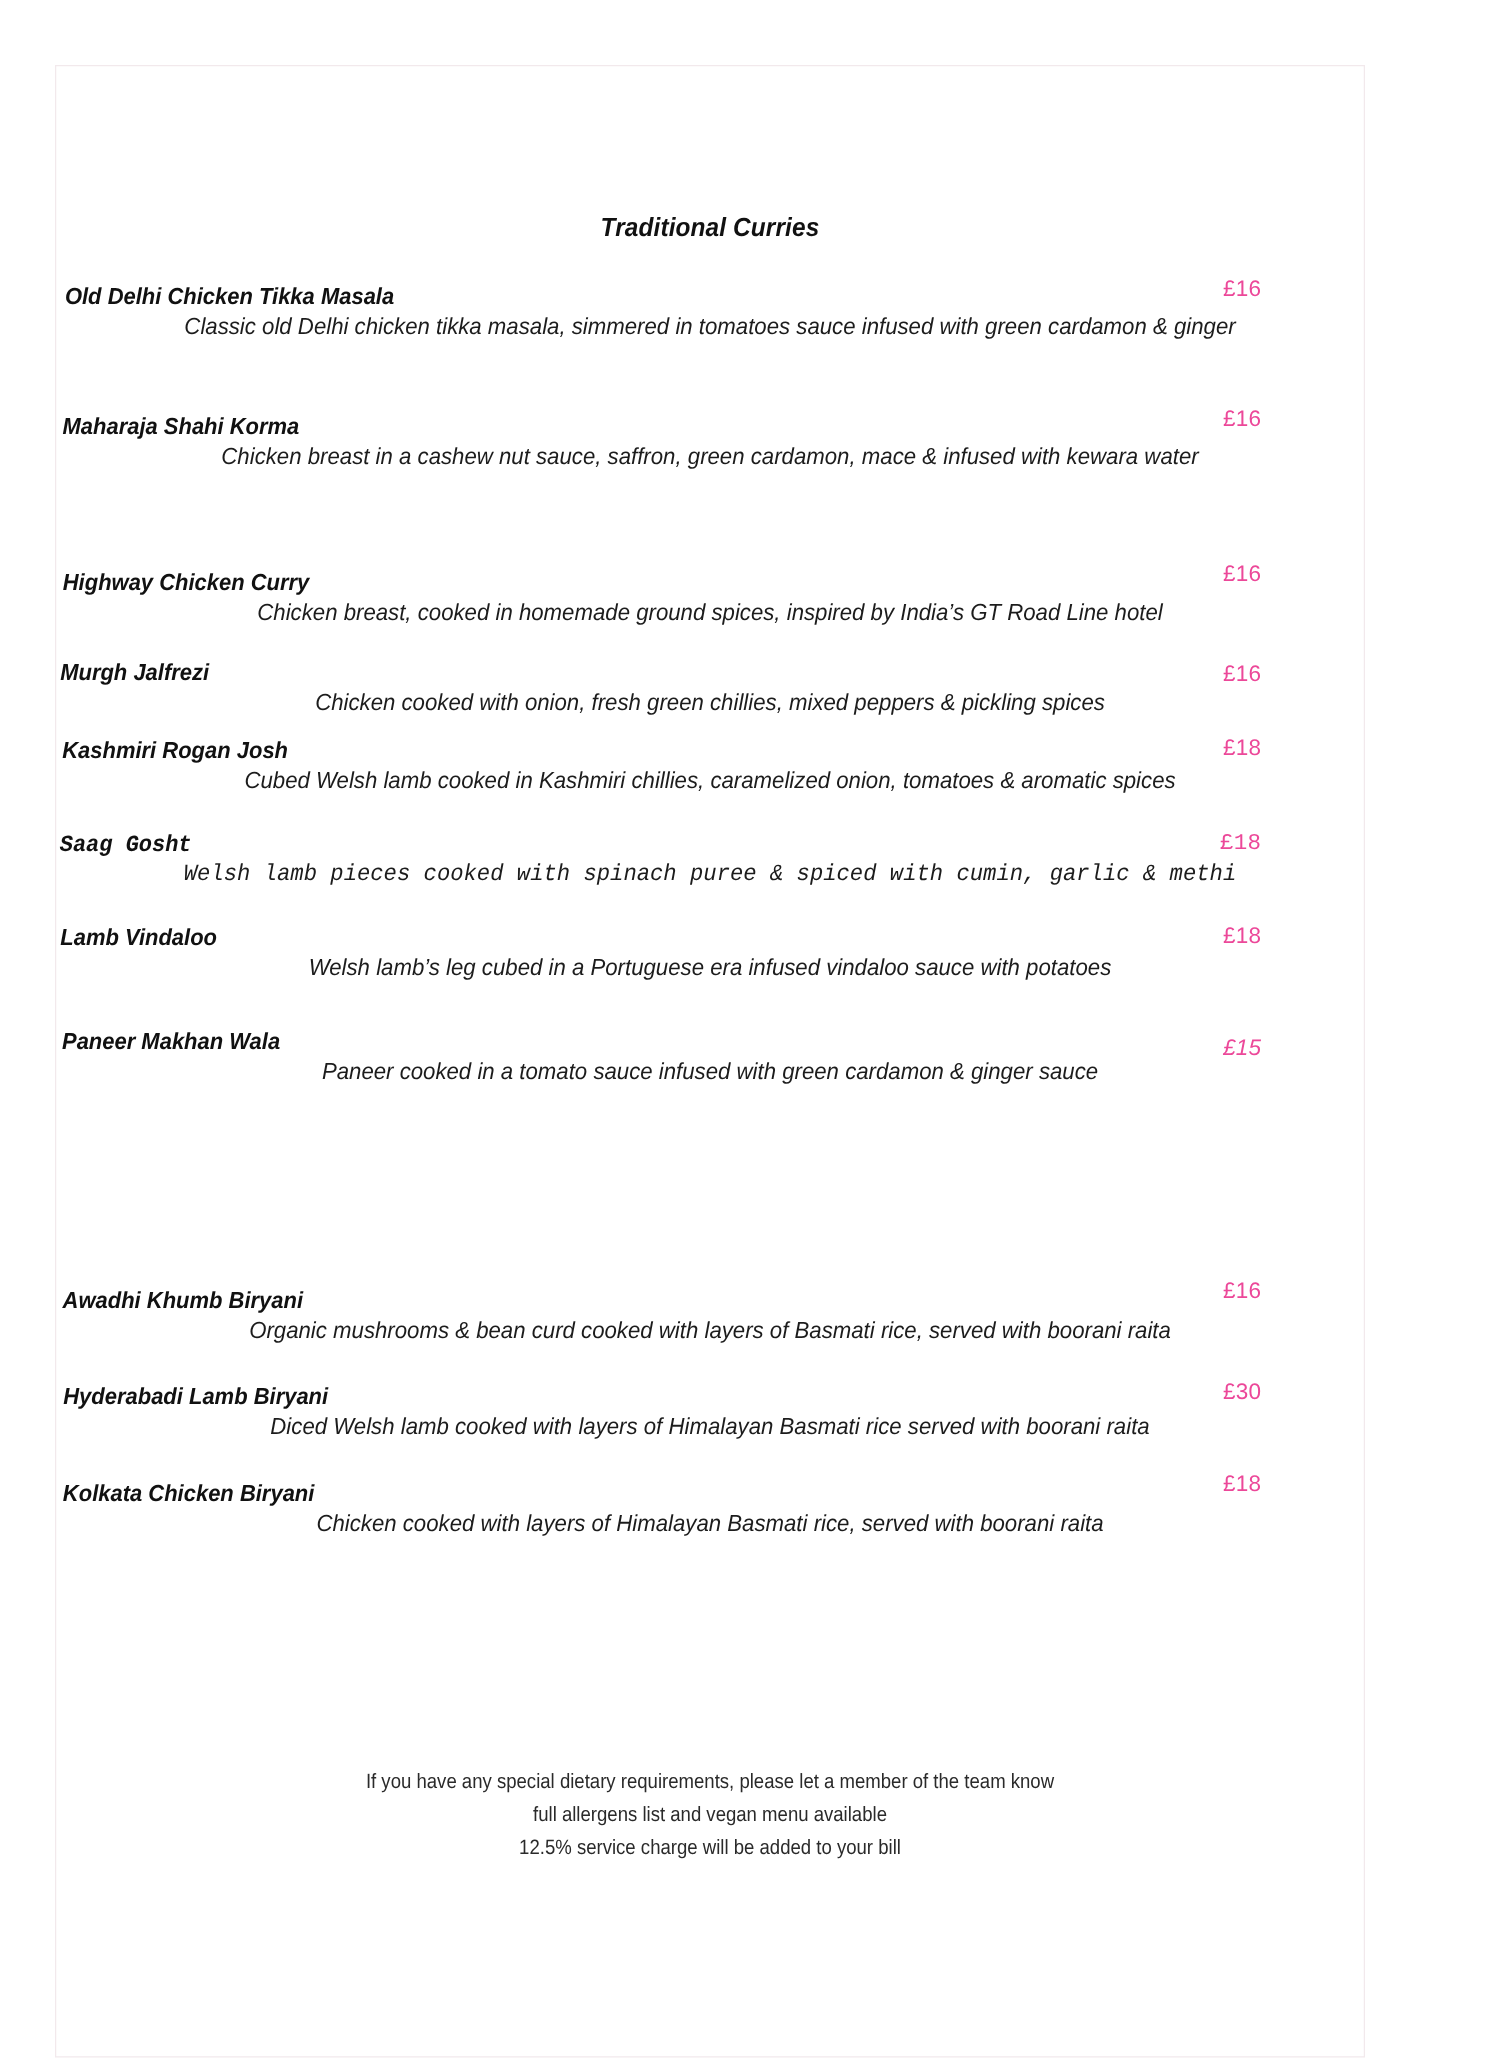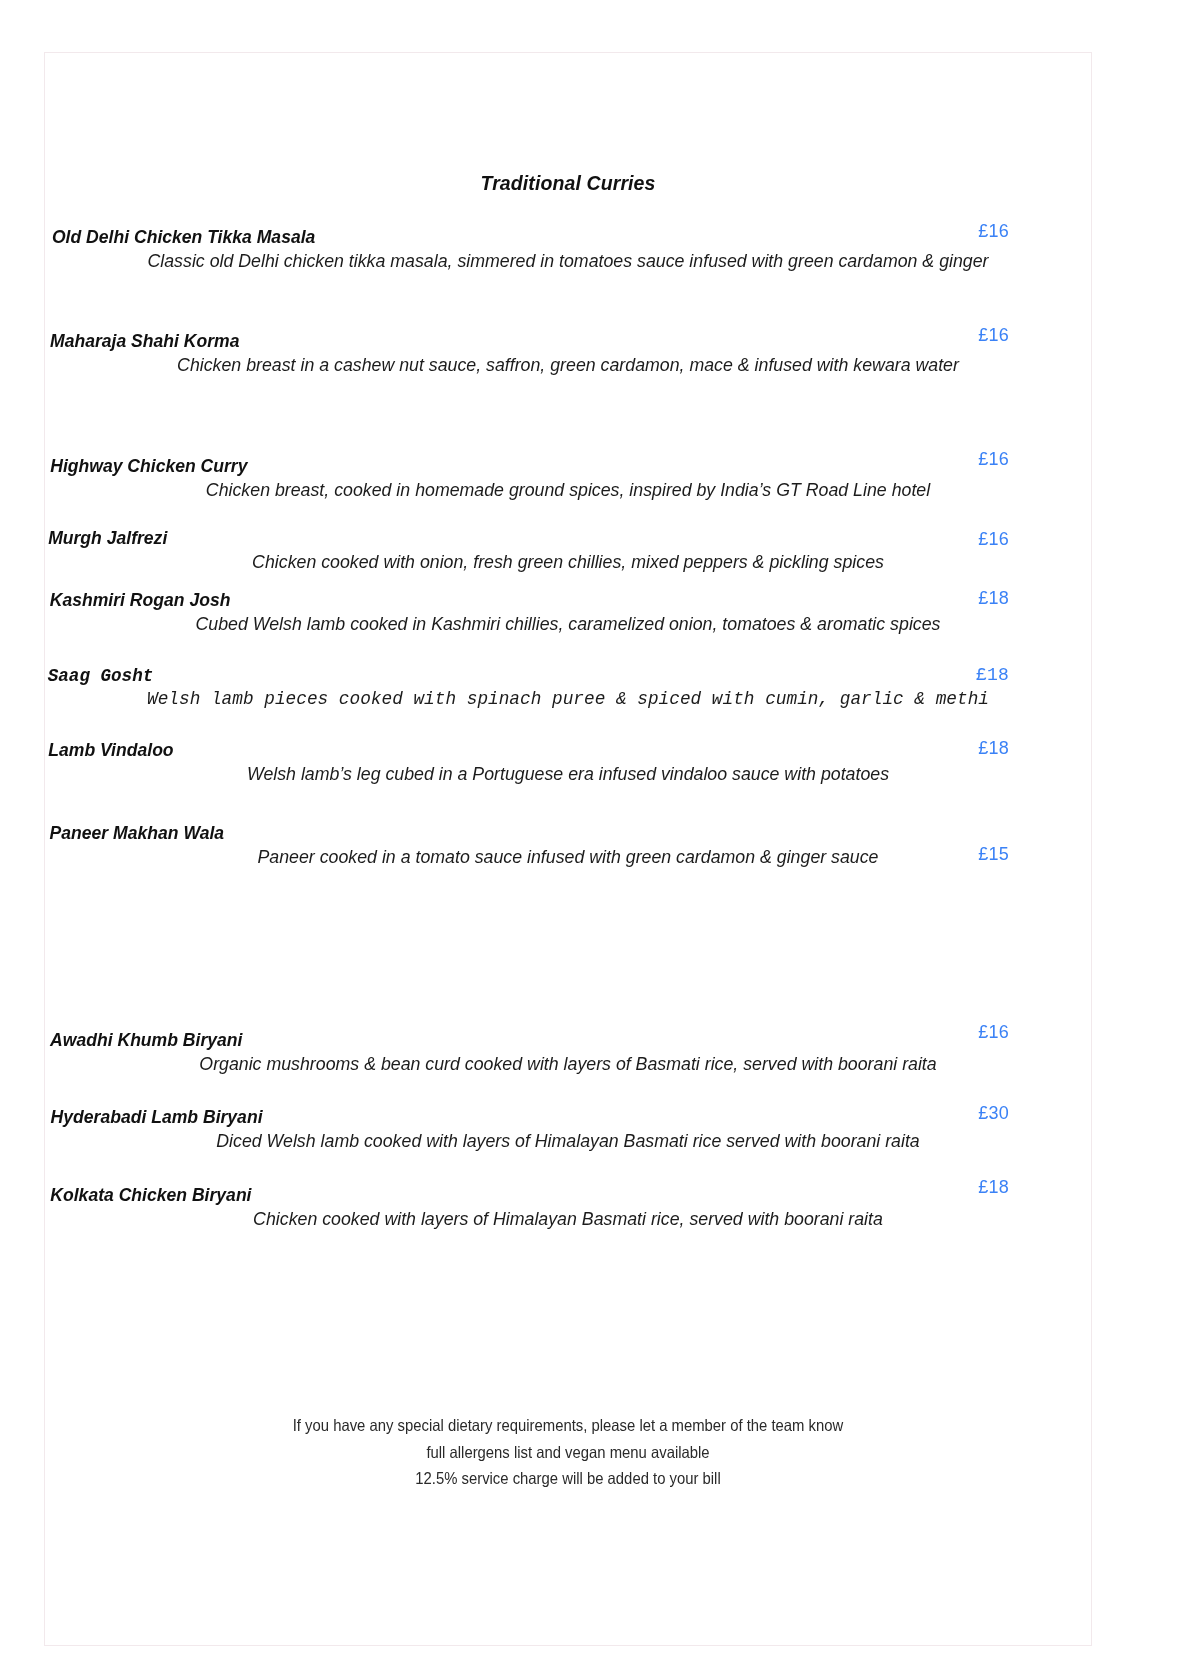--- a/index.html
+++ b/index.html
@@ -65,21 +65,21 @@
     color: #111111;
     transform: scaleX(0.95);
     white-space: nowrap;
   }
   .item-price {
     position: absolute;
     right: 82px;
     font-style: normal;
     font-weight: normal;
     font-size: 18px;
-    color: #3b82f6;
+    color: #ec4899;
     letter-spacing: 0.2px;
     white-space: nowrap;
   }
   .item-desc {
     margin: 0;
     text-align: center;
     font-style: italic;
     font-size: 18.5px;
     line-height: 1.45;
     color: #1c1c1c;
@@ -163,21 +163,21 @@
       <div class="item-head">
         <span class="item-name">Lamb Vindaloo</span>
         <span class="item-price" style="top:-1px;">£18</span>
       </div>
       <p class="item-desc">Welsh lamb’s leg cubed in a Portuguese era infused vindaloo sauce with potatoes</p>
     </div>
 
     <div class="blk item" style="top:769px;">
       <div class="item-head">
         <span class="item-name">Paneer Makhan Wala</span>
-        <span class="item-price" style="top:22px;">£15</span>
+        <span class="item-price" style="top:6px;font-style:italic;">£15</span>
       </div>
       <p class="item-desc">Paneer cooked in a tomato sauce infused with green cardamon &amp; ginger sauce</p>
     </div>
 
 
     <div class="blk item" style="top:976px;">
       <div class="item-head">
         <span class="item-name">Awadhi Khumb Biryani</span>
         <span class="item-price" style="top:-7px;">£16</span>
       </div>

